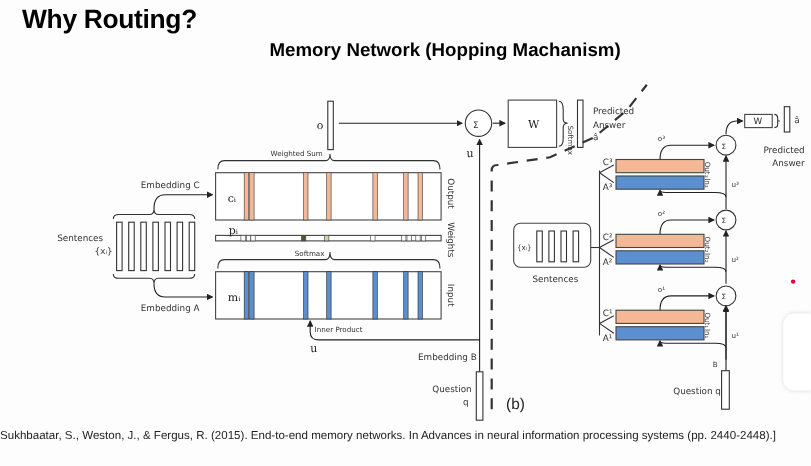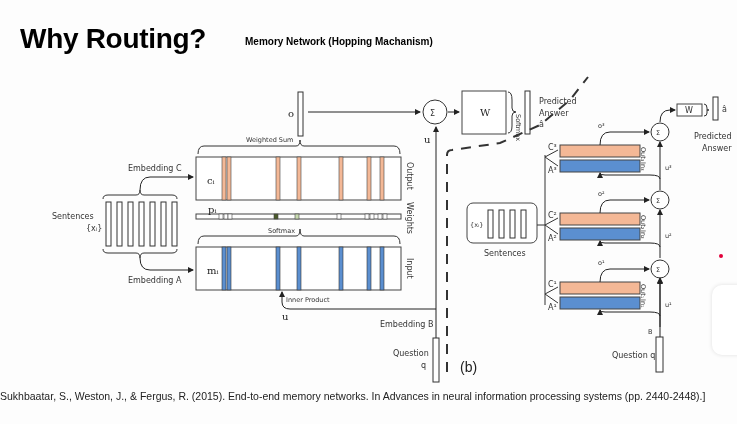--- a/index.html
+++ b/index.html
@@ -1,18 +1,18 @@
 <!DOCTYPE html>
 <html><head>
 <meta charset="utf-8">
 <style>
   html, body { margin:0; padding:0; background:#fdfdfd; }
   body { width:737px; height:424px; position:relative; overflow:hidden; font-family:"Liberation Sans", sans-serif; }
-  .title { position:absolute; left:20px; top:23px; font-size:28px; font-weight:bold; color:#000; letter-spacing:-0.3px; }
-  .subtitle { position:absolute; left:245px; top:36px; font-size:10px; font-weight:bold; color:#000; }
+  .title { position:absolute; left:20px; top:4px; font-size:24px; font-weight:bold; color:#000; letter-spacing:-0.3px; }
+  .subtitle { position:absolute; left:245px; top:36px; font-size:17px; font-weight:bold; color:#000; }
   .citation { position:absolute; left:0; top:390px; font-size:10.5px; color:#222; white-space:nowrap; }
   svg { position:absolute; left:0; top:0; }
   .lbl { font-family:"DejaVu Sans", sans-serif; font-size:8px; fill:#333; }
   .lbl-sm { font-family:"DejaVu Sans", sans-serif; font-size:6.5px; fill:#333; }
   .mono { font-family:"DejaVu Serif", serif; font-size:10px; fill:#222; }
   .bigb { font-family:"Liberation Sans", sans-serif; font-size:14px; fill:#222; }
   .side-btn { position:absolute; left:712px; top:285px; width:40px; height:70px; background:#fff; border-radius:10px; box-shadow:0 0 4px rgba(0,0,0,0.12); }
   .red-dot { position:absolute; left:719px; top:254px; width:4px; height:4px; border-radius:50%; background:#e2003a; }
 </style>
 </head>

